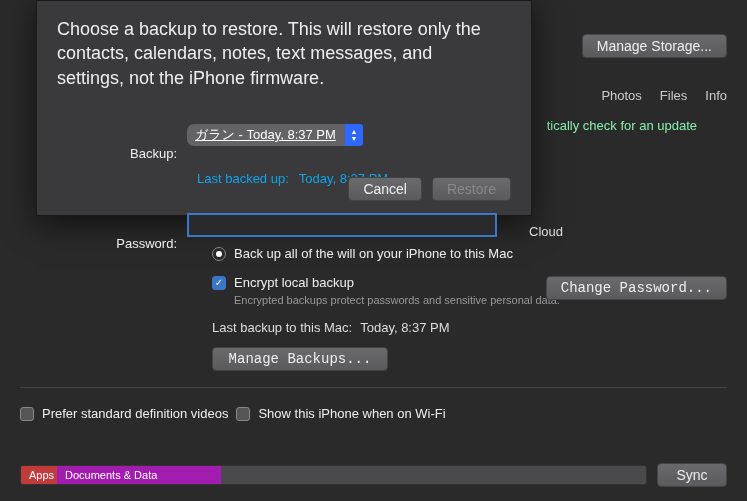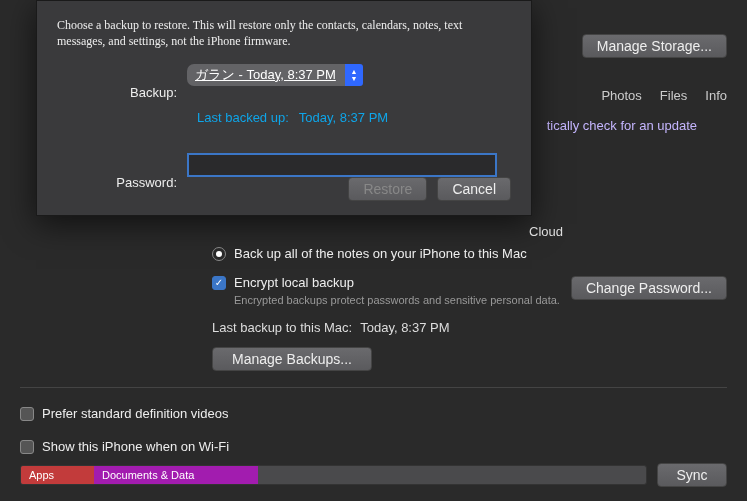--- a/index.html
+++ b/index.html
@@ -23,21 +23,21 @@
       gap: 18px;
       color: #ccc;
       font-size: 13px;
     }
     .tabbar span { cursor: default; }
     
     .bg-hint {
       position: absolute;
       top: 118px;
       right: 50px;
-      color: #c4b5fd;
+      color: #86efac;
       font-size: 13px;
     }
     
     .manage-storage {
       position: absolute;
       top: 34px;
       right: 20px;
     }
     
     
@@ -47,40 +47,40 @@
       border-radius: 4px;
       color: #eee;
       padding: 3px 14px;
       font-size: 14px;
       cursor: default;
       text-align: center;
       display: inline-block;
       min-width: 70px;
     }
     .btn.disabled { color: #888; }
-    .btn.wide { min-width: 150px; }
+    .btn.wide { min-width: 150px; font-family: Liberation Mono, monospace; }
     
     
     .dialog {
       position: absolute;
       top: 0;
       left: 36px;
       width: 496px;
       height: 216px;
       background: #3a3a3c;
       border: 1px solid #1a1a1a;
       box-shadow: 0 8px 30px rgba(0,0,0,.6);
       padding: 16px 20px;
     }
     .dialog .instr {
       color: #eee;
-      font-size: 12px;
+      font-size: 18px;
       line-height: 1.35;
+      margin-bottom: 20px;
       max-width: 430px;
-      font-family: Liberation Serif, serif;
     }
     .dlg-row {
       display: flex;
       align-items: center;
       margin-bottom: 10px;
     }
     .dlg-label {
       width: 130px;
       text-align: right;
       padding-right: 10px;
@@ -225,21 +225,21 @@
       align-items: flex-start;
       gap: 14px;
       margin-top: 18px;
     }
     .options-label {
       width: 176px;
       text-align: right;
       font-weight: 600;
       color: #eee;
     }
-    .options-body { display:flex; flex-direction:column; gap:8px; }
+    .options-body { display:flex; flex-direction:row; gap:8px; }
     
     
     .storage-bar {
       position: absolute;
       bottom: 14px;
       left: 20px;
       right: 20px;
       display: flex;
       align-items: center;
       gap: 10px;
@@ -255,21 +255,21 @@
     }
     .seg {
       height: 100%;
       display: flex;
       align-items: center;
       padding-left: 8px;
       font-size: 11px;
       color: #fff;
       white-space: nowrap;
     }
-    .seg.apps { background: #c23b3b; width: 73px; }
+    .seg.apps { background: #c23b3b; width: 36px; }
     .seg.docs { background: #a21caf; width: 164px; }
   </style>
 </head>
 <body>
 
 <div class="btn manage-storage">Manage Storage...</div>
 
 <div class="tabbar">
   <span>Photos</span>
   <span>Files</span>
@@ -292,46 +292,46 @@
     <span>Last backed up:</span>
     <span>Today, 8:37 PM</span>
   </div>
 
   <div class="dlg-row">
     <div class="dlg-label">Password:</div>
     <input type="password" class="dlg-input" value="" style="">
   </div>
 
   <div class="dlg-buttons">
+    <div class="btn">Cancel</div>
     <div class="btn disabled">Restore</div>
-    <div class="btn">Cancel</div>
   </div>
 </div>
 
 <div class="cloud-line">Cloud</div>
 
 <div class="lower">
   <div class="section">
     <div class="radio-row" style="margin-top:22px;">
       <span class="radio on"></span>
-      <span>Back up all of the notes on your iPhone to this Mac</span>
+      <span>Back up all of the will on your iPhone to this Mac</span>
     </div>
     
     <div class="check-row" style="margin-top:14px;">
       <span class="check on">✓</span>
       <span>Encrypt local backup</span>
     </div>
     <div class="enc-sub">Encrypted backups protect passwords and sensitive personal data.</div>
     
     <div class="kv-row">
       <span>Last backup to this Mac:</span>
       <span>Today, 8:37 PM</span>
     </div>
     
-    <div class="btn wide" style="width:160px;">Manage Backups...</div>
+    <div class="btn wide" style="width:176px;">Manage Backups...</div>
   </div>
 
   <hr class="divider">
 
   <div class="options-row">
     <div class="options-body">
       <div class="check-row">
         <span class="check"></span>
         <span>Prefer standard definition videos</span>
       </div>

